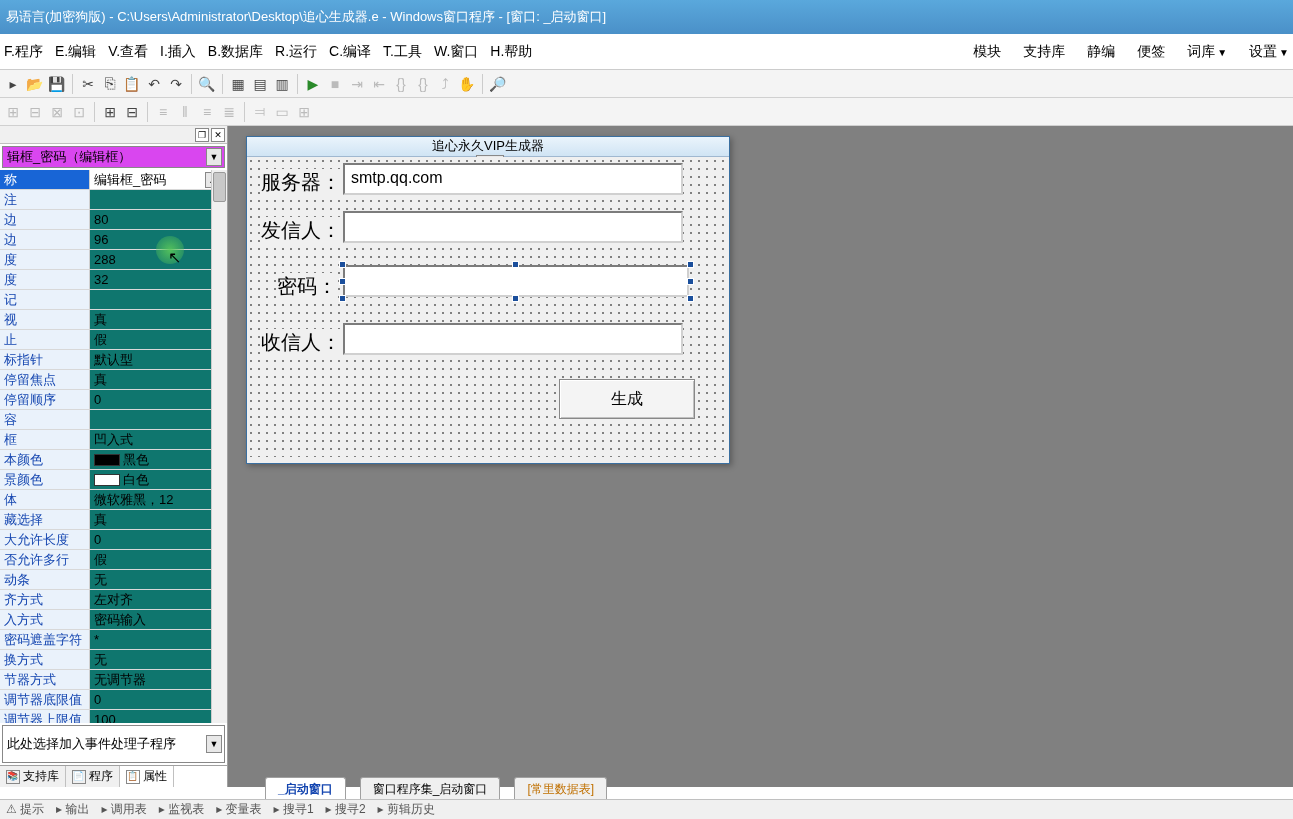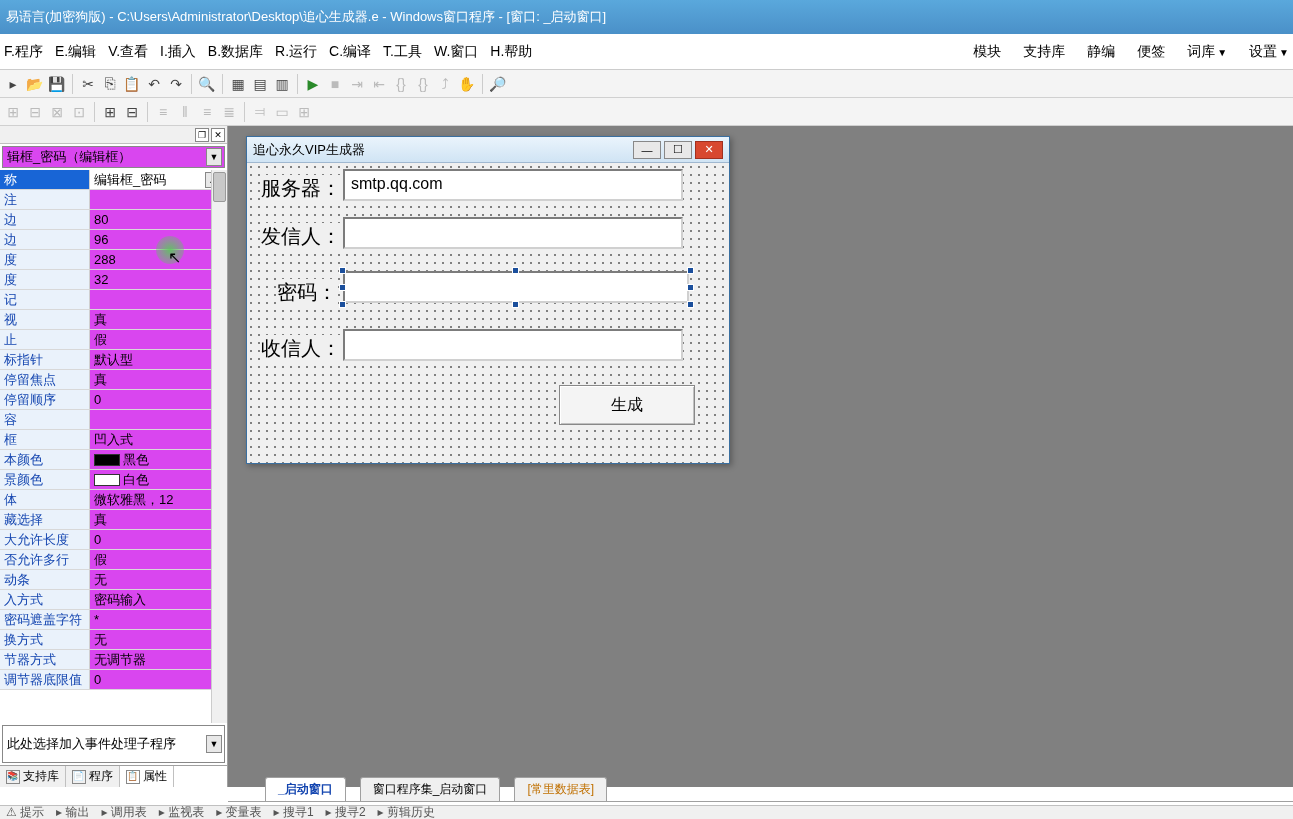--- a/index.html
+++ b/index.html
@@ -33,21 +33,21 @@
 
 .combo { height: 22px; border: 1px solid #888; margin: 2px 2px; display: flex; align-items: center; padding: 0 4px; font-size: 13px; position: relative; background: #d946ef; }
 .combo .combo-arrow { position: absolute; right: 2px; width: 16px; height: 18px; border: 1px solid #888; background: #e8e8e8; display: flex; align-items: center; justify-content: center; font-size: 9px; }
 
 .prop-grid { flex: 1; overflow-y: auto; position: relative; }
 .prop-grid .scrollbar-track { position: absolute; right: 0; top: 0; width: 16px; height: 100%; background: #f0f0f0; border-left: 1px solid #ccc; }
 .prop-grid .scrollbar-thumb { position: absolute; right: 1px; top: 2px; width: 13px; height: 30px; background: #c8c8c8; border: 1px solid #999; border-radius: 2px; }
 
 .prop-row { display: flex; height: 20px; border-bottom: 1px solid #d8d8d8; font-size: 13px; }
 .prop-row .prop-label { width: 90px; padding: 1px 4px; background: #eaf2fb; color: #1546b0; border-right: 1px solid #d0d0d0; white-space: nowrap; overflow: hidden; }
-.prop-row .prop-value { flex: 1; padding: 1px 4px; background: #d946ef; display: flex; align-items: center; gap: 3px; }
+.prop-row .prop-value { flex: 1; padding: 1px 4px; background: #0f766e; display: flex; align-items: center; gap: 3px; }
 .prop-row.selected .prop-label { background: #1865d6; color: #fff; }
 .prop-row.selected .prop-value { background: #fff; }
 .prop-row .ellipsis { margin-left: auto; width: 18px; height: 16px; border: 1px solid #888; background: #e8e8e8; font-size: 10px; display: flex; align-items: center; justify-content: center; }
 
 .color-swatch { width: 26px; height: 12px; border: 1px solid #333; display: inline-block; }
 .black-swatch { background: #000; }
 .white-swatch { background: #fff; }
 
 .event-combo { height: 38px; border: 1px solid #888; margin: 2px; display: flex; align-items: center; padding: 0 4px; font-size: 13px; background: #fff; position: relative; }
 .event-combo .combo-arrow { position: absolute; right: 2px; width: 16px; height: 18px; border: 1px solid #888; background: #e8e8e8; display: flex; align-items: center; justify-content: center; font-size: 9px; }
@@ -55,21 +55,21 @@
 .bottom-tabs { height: 22px; display: flex; border-top: 1px solid #a0a0a0; }
 .bottom-tabs .btab { padding: 2px 6px; border-right: 1px solid #c0c0c0; background: #f0f0f0; font-size: 12px; display: flex; align-items: center; gap: 3px; cursor: pointer; }
 .bottom-tabs .btab.active { background: #fff; }
 .bottom-tabs .btab .ticon { width: 14px; height: 14px; border: 1px solid #888; display: inline-block; font-size: 9px; text-align: center; }
 
 
 .design-area { flex: 1; background: #808080; position: relative; overflow: hidden; }
 
 
 .form-window { position: absolute; left: 18px; top: 10px; width: 484px; height: 328px; background: #f0f0f0; border: 1px solid #3a6fa0; box-shadow: 2px 2px 6px rgba(0,0,0,.3); }
-.form-titlebar { height: 26px; background: linear-gradient(#eaf4fc, #d0e4f4); display: flex; align-items: center; padding: 0 6px; font-size: 13px; border-bottom: 1px solid #a0b8d0; }
+.form-titlebar { height: 20px; background: linear-gradient(#eaf4fc, #d0e4f4); display: flex; align-items: center; padding: 0 6px; font-size: 13px; border-bottom: 1px solid #a0b8d0; flex-direction: column; }
 .form-titlebar .title-text { flex: 1; }
 .form-titlebar .winbtn { width: 28px; height: 18px; margin-left: 3px; border: 1px solid #888; background: #e8e8e8; font-size: 11px; display: flex; align-items: center; justify-content: center; cursor: pointer; }
 .form-titlebar .winbtn.close { background: #d84830; color: #fff; border-color: #a03020; }
 
 .form-client { position: relative; height: calc(100% - 26px); background: #f0f0f0; 
   background-image: radial-gradient(circle, #808080 1px, transparent 1px);
   background-size: 8px 8px;
 }
 
 .form-label { position: absolute; font-size: 20px; background: #f0f0f0; }
@@ -83,21 +83,21 @@
 .cursor-spot { position: absolute; width: 28px; height: 28px; border-radius: 50%; background: radial-gradient(circle, rgba(90,200,90,.9), rgba(90,200,90,.1)); pointer-events: none; z-index: 50; }
 .cursor-arrow { position: absolute; font-size: 16px; z-index: 51; pointer-events: none; }
 
 
 .editor-tabs { position: absolute; left: 246px; bottom: 18px; height: 24px; display: flex; align-items: flex-end; gap: 12px; margin-left: 19px; }
 .etab { padding: 3px 12px; border: 1px solid #a0a0a0; border-bottom: none; background: #f0f0f0; font-size: 12px; cursor: pointer; margin-right: 2px; border-radius: 3px 3px 0 0; }
 .etab.active { background: #fff; font-weight: bold; color: #1546b0; }
 .etab.orange { color: #c07000; }
 
 
-.bottom-strip { height: 14px; background: #f0f0f0; border-top: 1px solid #c0c0c0; display: flex; align-items: center; padding: 0 6px; gap: 12px; font-size: 12px; color: #555; position: absolute; bottom: 0; left: 0; right: 0; }
+.bottom-strip { height: 20px; background: #f0f0f0; border-top: 1px solid #c0c0c0; display: flex; align-items: center; padding: 0 6px; gap: 12px; font-size: 12px; color: #555; position: absolute; bottom: 0; left: 0; right: 0; }
 
 
 .editor-tab-baseline { position: absolute; left: 228px; right: 0; bottom: 17px; height: 1px; background: #a0a0a0; }
 
 </style>
 </head>
 <body>
 
 <div class="titlebar">
   <span>易语言(加密狗版) - C:\Users\Administrator\Desktop\追心生成器.e - Windows窗口程序 - [窗口: _启动窗口]</span>
@@ -308,20 +308,26 @@
             <span>假</span>
           </div>
         </div>
         <div class="prop-row">
           <div class="prop-label">动条</div>
           <div class="prop-value">
             <span>无</span>
           </div>
         </div>
         <div class="prop-row">
+          <div class="prop-label">齐方式</div>
+          <div class="prop-value">
+            <span>左对齐</span>
+          </div>
+        </div>
+        <div class="prop-row">
           <div class="prop-label">入方式</div>
           <div class="prop-value">
             <span>密码输入</span>
           </div>
         </div>
         <div class="prop-row">
           <div class="prop-label">密码遮盖字符</div>
           <div class="prop-value">
             <span>*</span>
           </div>
@@ -335,20 +341,26 @@
         <div class="prop-row">
           <div class="prop-label">节器方式</div>
           <div class="prop-value">
             <span>无调节器</span>
           </div>
         </div>
         <div class="prop-row">
           <div class="prop-label">调节器底限值</div>
           <div class="prop-value">
             <span>0</span>
+          </div>
+        </div>
+        <div class="prop-row">
+          <div class="prop-label">调节器上限值</div>
+          <div class="prop-value">
+            <span>100</span>
           </div>
         </div>
         <div class="scrollbar-track">
         <div class="scrollbar-thumb"></div>
       </div>
     </div>
     <div class="event-combo">
       <span>此处选择加入事件处理子程序</span>
       <div class="combo-arrow">▼</div>
     </div>

